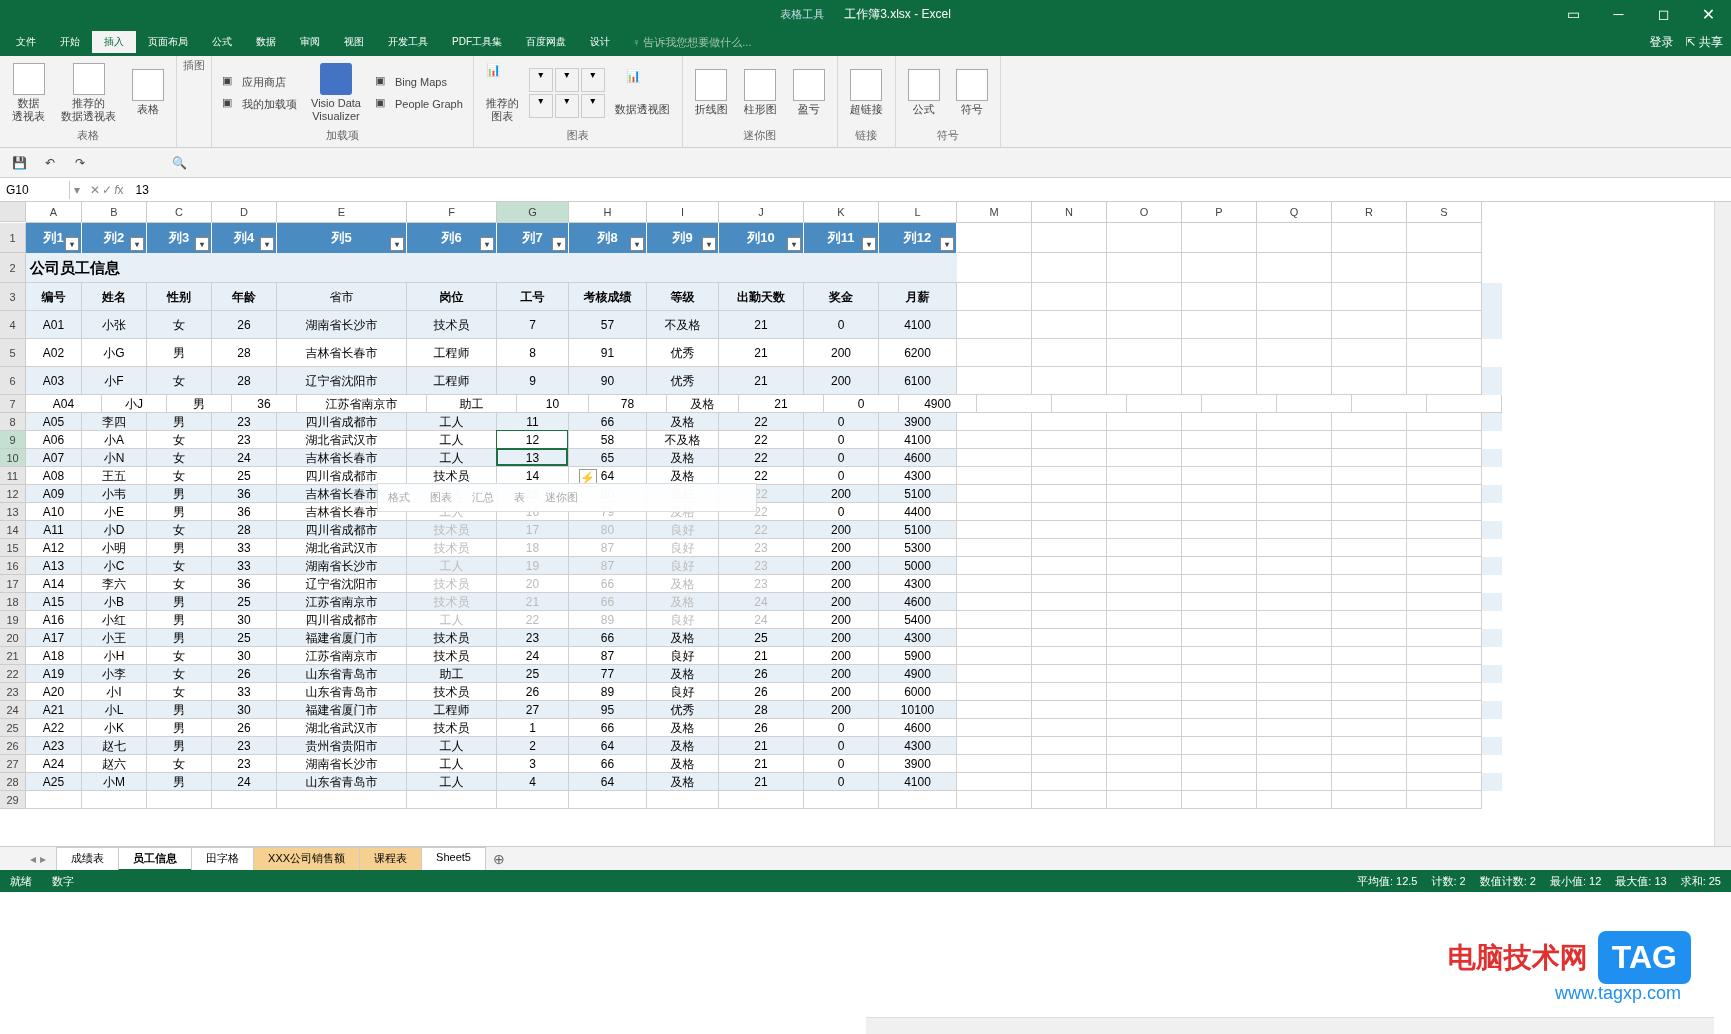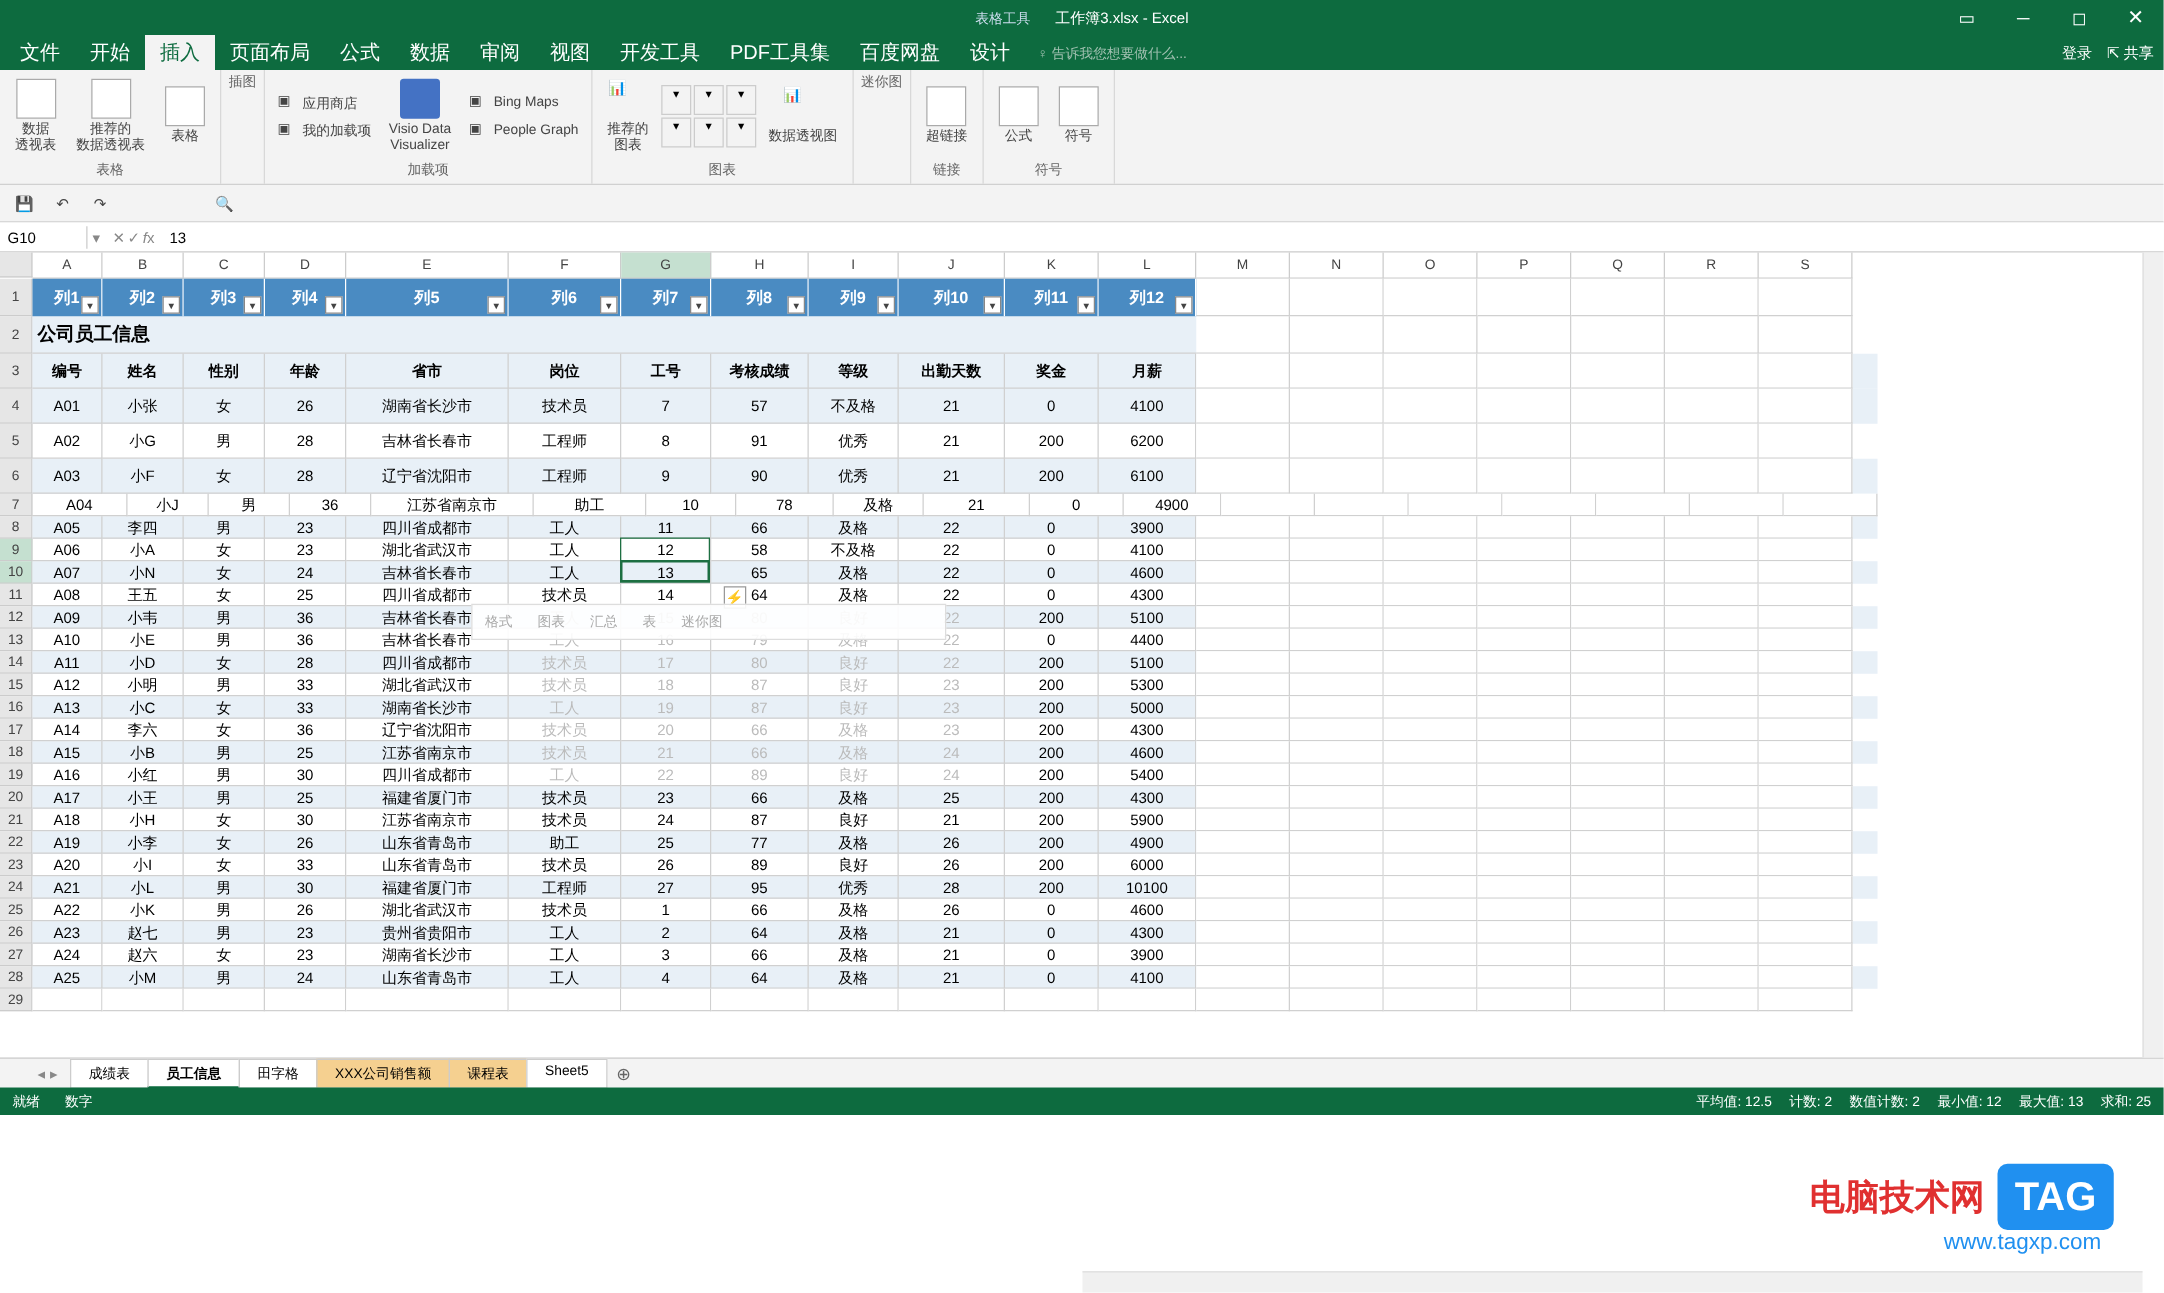--- a/index.html
+++ b/index.html
@@ -7,21 +7,21 @@
 
 .titlebar { background: #0d6b3f; height: 28px; display: flex; align-items: center; color: #fff; position: relative; }
 .titlebar-center { position: absolute; left: 50%; transform: translateX(-50%); display: flex; align-items: center; gap: 20px; }
 .contextual-label { font-size: 11px; color: #cde; }
 .doc-title { font-size: 12px; color: #fff; }
 .window-controls { position: absolute; right: 0; display: flex; }
 .window-btn { width: 45px; height: 28px; display: flex; align-items: center; justify-content: center; color: #fff; font-size: 14px; }
 .window-btn:last-child { font-size: 16px; }
 
 .menubar { background: #0d6b3f; height: 28px; display: flex; align-items: center; padding: 0 4px; color: #fff; position: relative; }
-.menu-item { padding: 4px 12px; font-size: 16px; text-align: center; }
+.menu-item { padding: 4px 12px; font-size: 10px; text-align: center; }
 .menu-item.active { background: #f3f3f3; color: #0d6b3f; }
 .tell-me { color: #a0c0b0; font-size: 11px; margin-left: 10px; }
 .menu-right { position: absolute; right: 8px; display: flex; gap: 12px; align-items: center; font-size: 12px; }
 
 .ribbon { background: #f3f3f3; height: 92px; display: flex; border-bottom: 1px solid #d0d0d0; }
 .ribbon-group { display: flex; flex-direction: column; border-right: 1px solid #d8d8d8; padding: 2px 6px; }
 .ribbon-group-content { flex: 1; display: flex; align-items: center; gap: 4px; }
 .ribbon-group-label { font-size: 11px; color: #666; text-align: center; padding-bottom: 2px; }
 .ribbon-btn-large { display: flex; flex-direction: column; align-items: center; justify-content: center; padding: 2px 6px; min-width: 44px; }
 .ribbon-btn-large .icon { width: 32px; height: 32px; margin-bottom: 2px; }
@@ -173,20 +173,34 @@
           <div style="border: 1px solid rgb(204, 204, 204); font-size: 10px; text-align: center;">▾</div>
         </div>
         <div class="ribbon-btn-large">
           <div class="icon">📊</div>
           <div class="ribbon-btn-label">数据透视图</div>
         </div>
       </div>
       <div class="ribbon-group-label">图表</div>
     </div>
     <div class="ribbon-group">
+      <div class="ribbon-group-content">
+        <div class="ribbon-btn-large">
+          <div class="icon" style="border:1px solid #aaa;background:#fff"></div>
+          <div class="ribbon-btn-label">折线图</div>
+        </div>
+        <div class="ribbon-btn-large">
+          <div class="icon" style="border:1px solid #aaa;background:#fff"></div>
+          <div class="ribbon-btn-label">柱形图</div>
+        </div>
+        <div class="ribbon-btn-large">
+          <div class="icon" style="border:1px solid #aaa;background:#fff"></div>
+          <div class="ribbon-btn-label">盈亏</div>
+        </div>
+      </div>
       <div class="ribbon-group-label">迷你图</div>
     </div>
     <div class="ribbon-group">
       <div class="ribbon-group-content">
         <div class="ribbon-btn-large">
           <div class="icon" style="border:1px solid #aaa;background:#fff"></div>
           <div class="ribbon-btn-label">超链接</div>
         </div>
       </div>
       <div class="ribbon-group-label">链接</div>
@@ -315,21 +329,21 @@
             <div class="data-cell" style="width:75px;height:30px"></div>
             <div class="data-cell" style="width:75px;height:30px"></div>
             <div class="data-cell" style="width:75px;height:30px"></div>
             <div class="data-cell" style="width:75px;height:30px"></div>
           </div>
           <div class="data-row" style="height:28px;background:#e8f0f7">
             <div class="data-cell" style="width:56px;line-height:28px;font-weight:bold">编号</div>
             <div class="data-cell" style="width:65px;line-height:28px;font-weight:bold">姓名</div>
             <div class="data-cell" style="width:65px;line-height:28px;font-weight:bold">性别</div>
             <div class="data-cell" style="width:65px;line-height:28px;font-weight:bold">年龄</div>
-            <div class="data-cell" style="width:130px;line-height:28px;font-weight:bold">省市</div>
+            <div class="data-cell" style="width:130px;line-height:28px;font-weight:normal">省市</div>
             <div class="data-cell" style="width:90px;line-height:28px;font-weight:bold">岗位</div>
             <div class="data-cell" style="width:72px;line-height:28px;font-weight:bold">工号</div>
             <div class="data-cell" style="width:78px;line-height:28px;font-weight:bold">考核成绩</div>
             <div class="data-cell" style="width:72px;line-height:28px;font-weight:bold">等级</div>
             <div class="data-cell" style="width:85px;line-height:28px;font-weight:bold">出勤天数</div>
             <div class="data-cell" style="width:75px;line-height:28px;font-weight:bold">奖金</div>
             <div class="data-cell" style="width:78px;line-height:28px;font-weight:bold">月薪</div>
             <div class="data-cell" style="width:75px;height:28px;background:#fff"></div>
             <div class="data-cell" style="width:75px;height:28px;background:#fff"></div>
             <div class="data-cell" style="width:75px;height:28px;background:#fff"></div>

